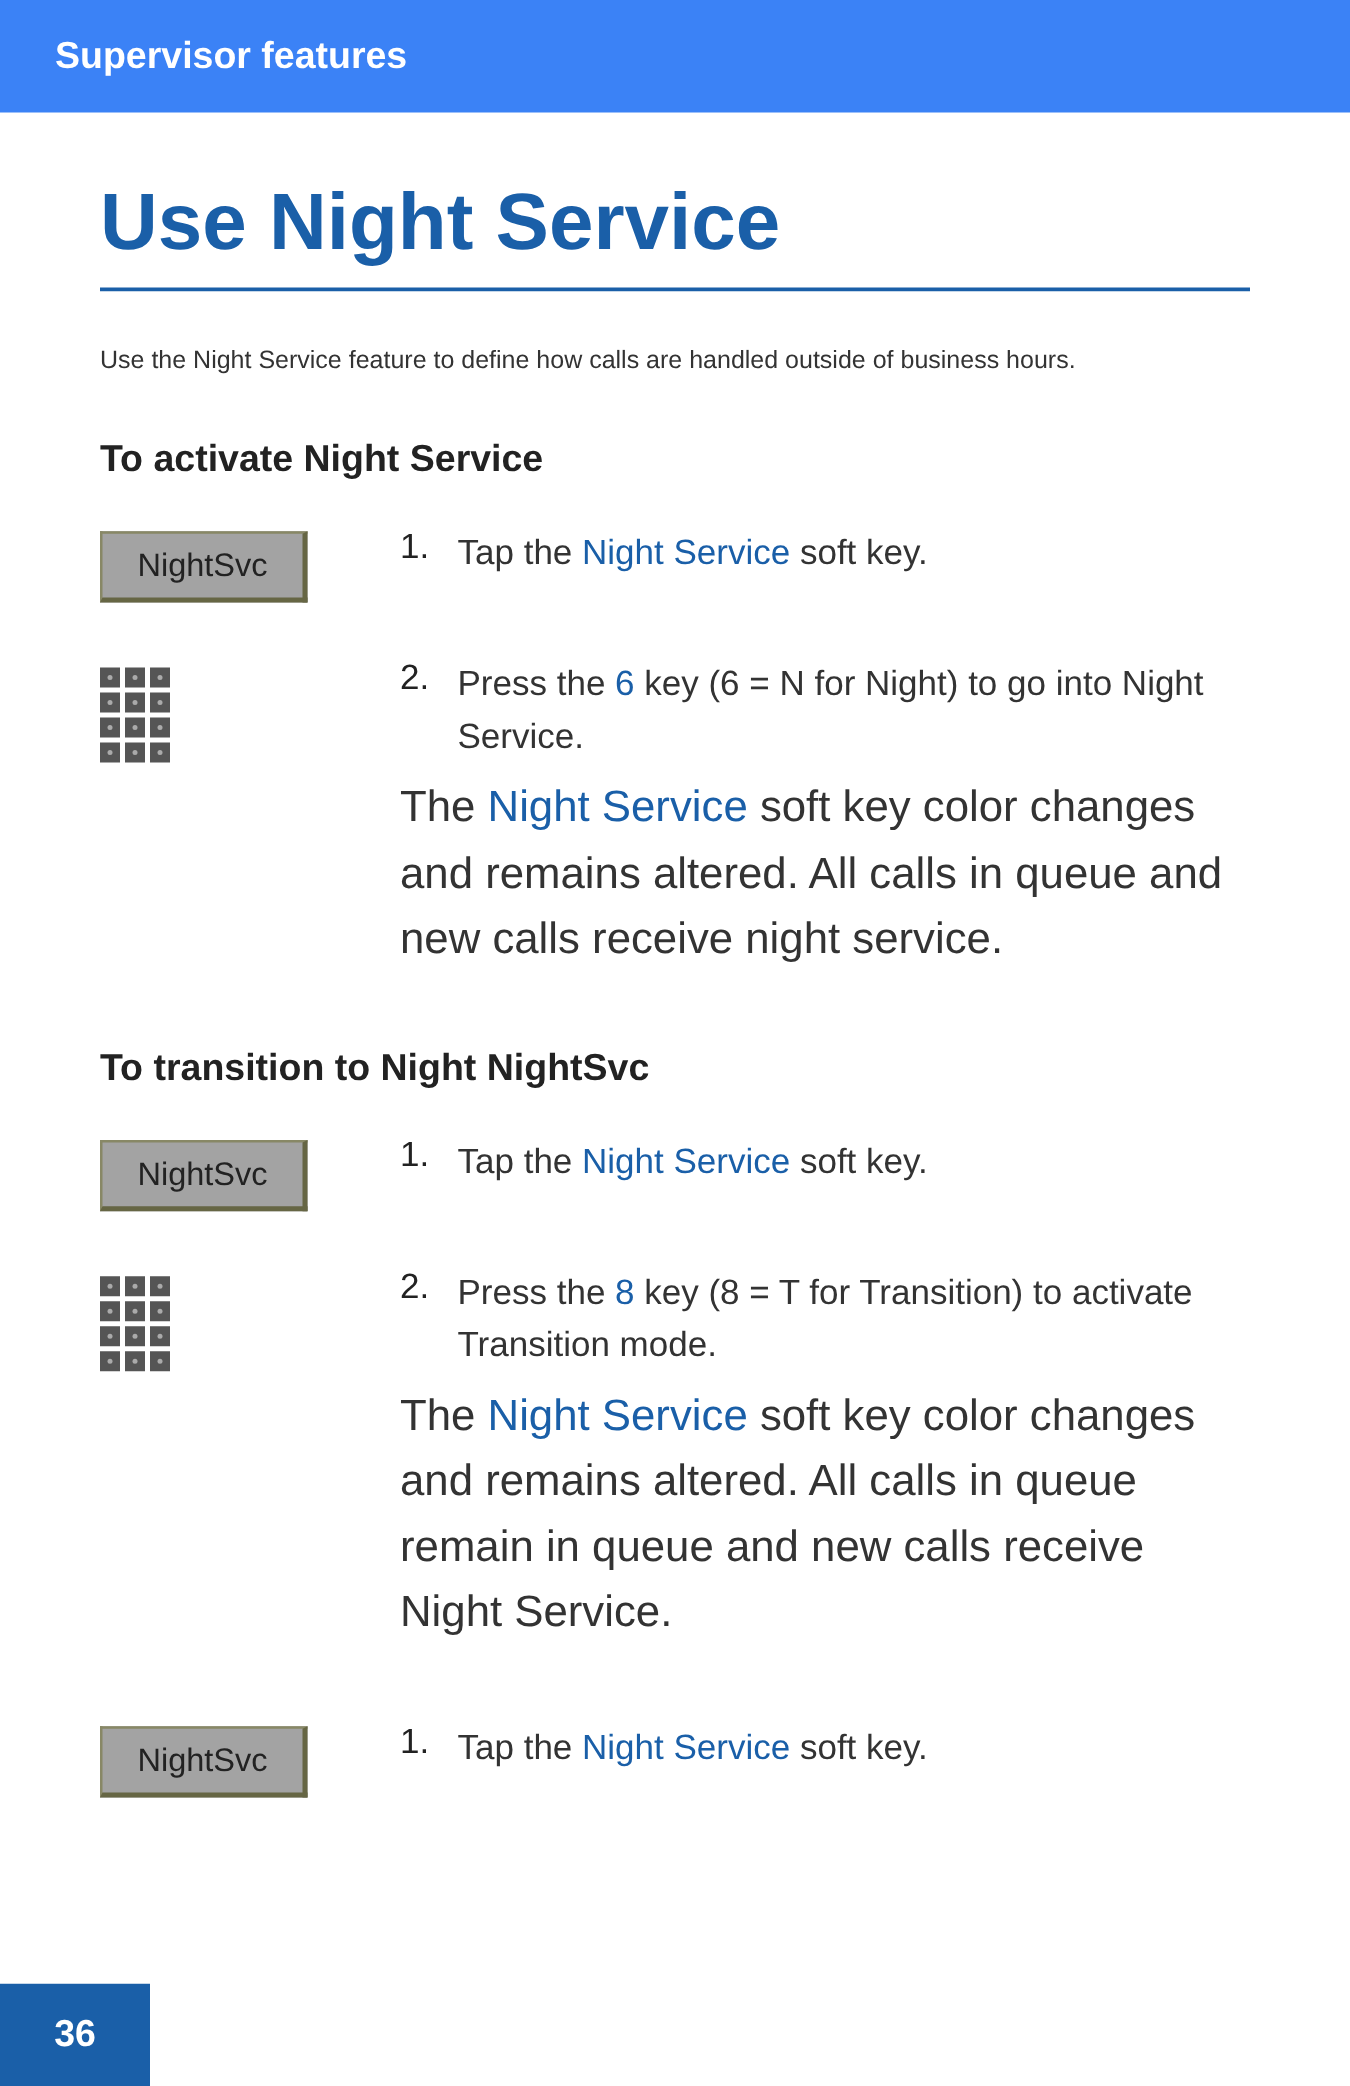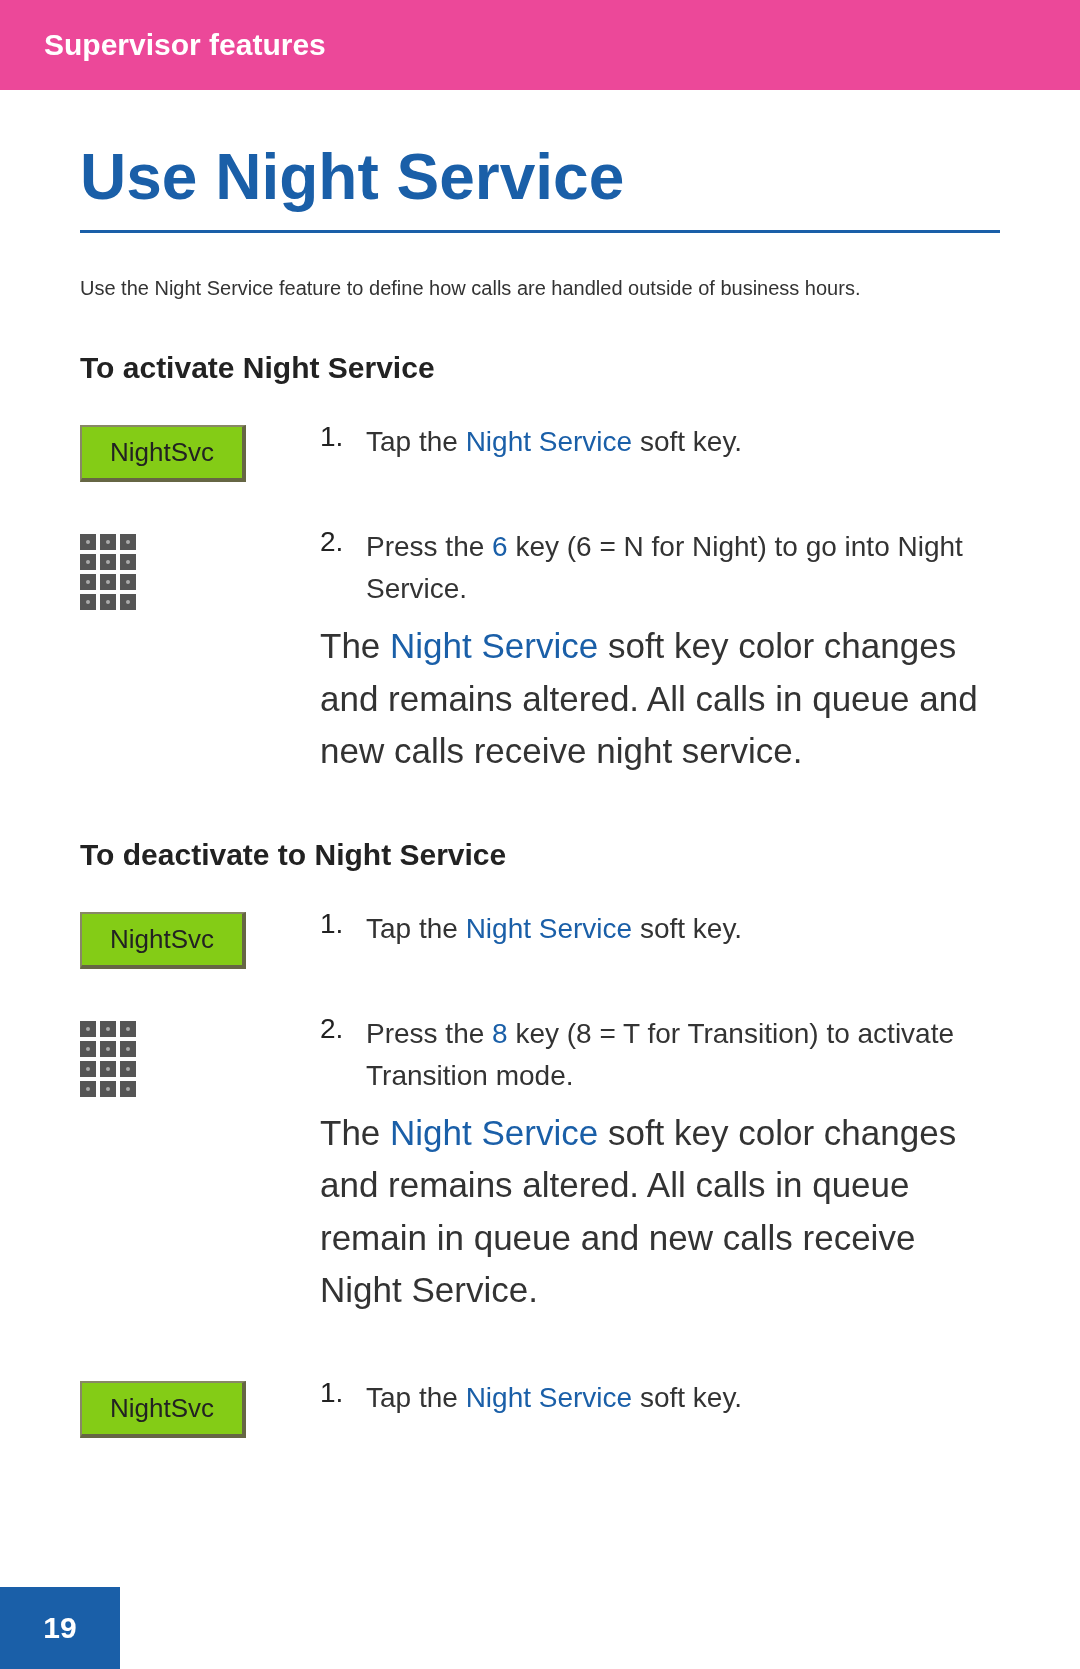--- a/index.html
+++ b/index.html
@@ -13,21 +13,21 @@
       min-height: 1669px;
       background: #ffffff;
       font-family: Arial, Helvetica, sans-serif;
       font-size: 28px;
       color: #222222;
       position: relative;
     }
 
     
     .header-bar {
-      background: #ec4899;
+      background: #3b82f6;
       width: 100%;
       padding: 28px 28px 28px 44px;
       display: flex;
       align-items: flex-start;
     }
 
     .header-title {
       color: #ffffff;
       font-size: 30px;
       font-weight: bold;
@@ -77,21 +77,21 @@
       width: 220px;
       flex-shrink: 0;
       display: flex;
       align-items: flex-start;
       justify-content: flex-start;
       padding-top: 4px;
     }
 
     
     .nightsvc-button {
-      background: #84cc16;
+      background: #a3a3a3;
       border: 2px solid #888866;
       border-right: 4px solid #666644;
       border-bottom: 4px solid #666644;
       padding: 10px 28px;
       font-size: 26px;
       color: #222222;
       font-family: Arial, Helvetica, sans-serif;
       display: inline-block;
       min-width: 160px;
       text-align: center;
@@ -270,21 +270,21 @@
         <div class="step-number-row">
           <span class="step-num">2.</span>
           <span class="step-text">Press the <span class="highlight-blue">6</span> key (6 = N for Night) to go into Night Service.</span>
         </div>
         <div class="step-subtext">The <span class="highlight-blue">Night Service</span> soft key color changes and remains altered. All calls in queue and new calls receive night service.</div>
       </div>
     </div>
   </div>
 
   <div class="section-block">
-    <div class="section-heading">To deactivate to Night Service</div>
+    <div class="section-heading">To transition to Night NightSvc</div>
 
     <div class="step-container">
       <div class="step-visual">
         <div class="nightsvc-button">
           <span>NightSvc</span>
         </div>
       </div>
       <div class="step-content">
         <div class="step-number-row">
           <span class="step-num">1.</span>
@@ -358,16 +358,16 @@
           <span class="step-text">Tap the <span class="highlight-blue">Night Service</span> soft key.</span>
         </div>
       </div>
     </div>
   </div>
 
 </div>
 
 <div class="footer">
   <div class="footer-page-box">
-    <span class="footer-page-num">19</span>
+    <span class="footer-page-num">36</span>
   </div>
   <div class="footer-spacer"></div>
 </div>
 
 </body></html>

